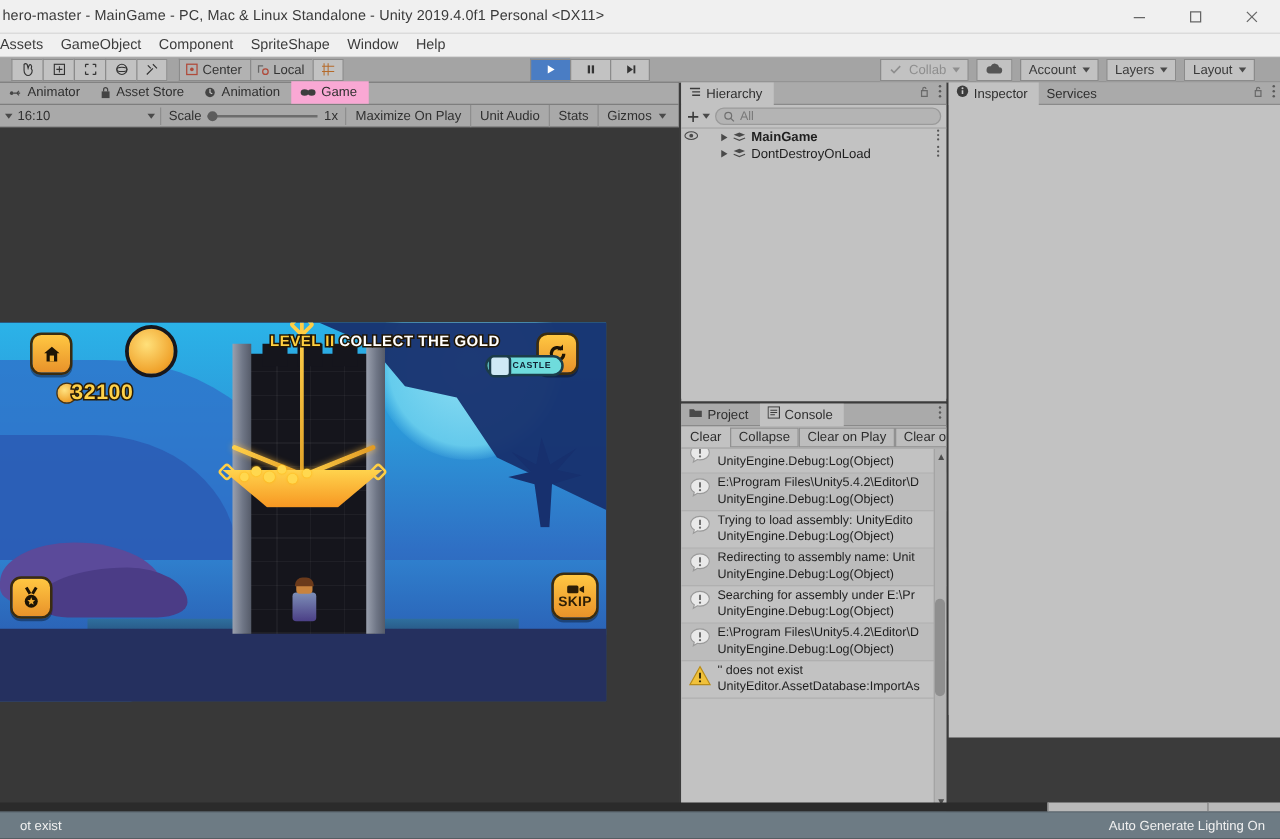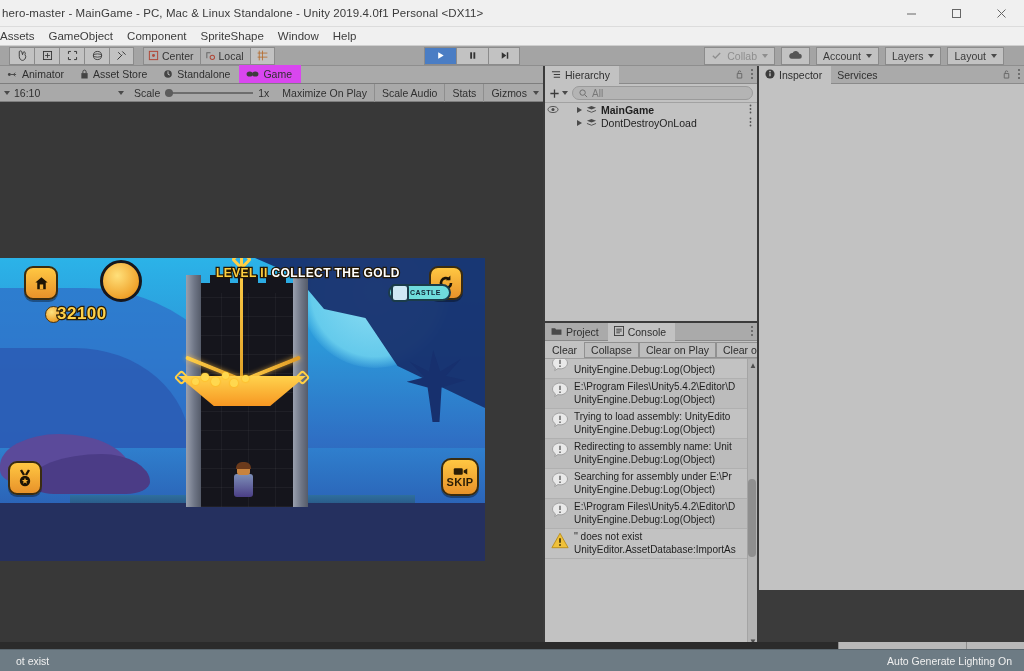--- a/index.html
+++ b/index.html
@@ -80,21 +80,21 @@
   
   .left-pane { position: absolute; left: 0; top: 66px; width: 543px; height: 583px; background: #383838; }
   .tabrow {
     height: 18px; background: #aaaaaa; display: flex; align-items: flex-end;
     border-bottom: 1px solid #7e7e7e;
   }
   .tab {
     height: 18px; padding: 0 9px 0 7px; display: flex; align-items: center; gap: 4px;
     font-size: 10.5px; color: #2f2f2f; white-space: nowrap;
   }
-  .tab.active { background: #d946ef; }
+  .tab.active { background: #f9a8d4; }
   .tab-icon { display: flex; align-items: center; }
 
   .gameview-toolbar {
     height: 18px; background: #a9a9a9; display: flex; align-items: center;
     border-bottom: 1px solid #7e7e7e; font-size: 10.5px; color: #303030;
   }
   .gvt-dd {
     height: 16px; display: flex; align-items: center; gap: 4px; padding: 0 4px;
     min-width: 128px; background: #a9a9a9;
   }
@@ -485,21 +485,21 @@
         </span>
         <span>Asset Store</span>
       </div>
       <div class="tab">
         <span class="tab-icon">
           <svg width="10" height="10" viewBox="0 0 11 11">
               <circle cx="5.5" cy="5.5" r="4.2" fill="#444"></circle>
               <path d="M5.5 2.5v3.2l2 1" stroke="#ccc" stroke-width="1" fill="none"></path>
             </svg>
         </span>
-        <span>Standalone</span>
+        <span>Animation</span>
       </div>
       <div class="tab active">
         <span class="tab-icon">
           <svg width="13" height="8" viewBox="0 0 14 8">
               <ellipse cx="4" cy="4" rx="3.4" ry="2.8" fill="#3d3d3d"></ellipse>
               <ellipse cx="10" cy="4" rx="3.4" ry="2.8" fill="#3d3d3d"></ellipse>
             </svg>
         </span>
         <span>Game</span>
       </div>
@@ -514,21 +514,21 @@
       <div class="gvt-sep"></div>
       <div class="gvt-scale">
         <span>Scale</span>
         <span class="slider-track">
           <span class="slider-knob"></span>
         </span>
         <span>1x</span>
       </div>
       <div class="gvt-sep"></div>
       <div class="gvt-btn">Maximize On Play</div>
-      <div class="gvt-btn">Scale Audio</div>
+      <div class="gvt-btn">Unit Audio</div>
       <div class="gvt-btn">Stats</div>
       <div class="gvt-btn">
         <span>Gizmos</span>
         <span class="caret" style="margin-left:6px"></span>
       </div>
     </div>
 
     <div class="gamestage">
       <div class="gamecanvas">
         <div class="sky"></div>

